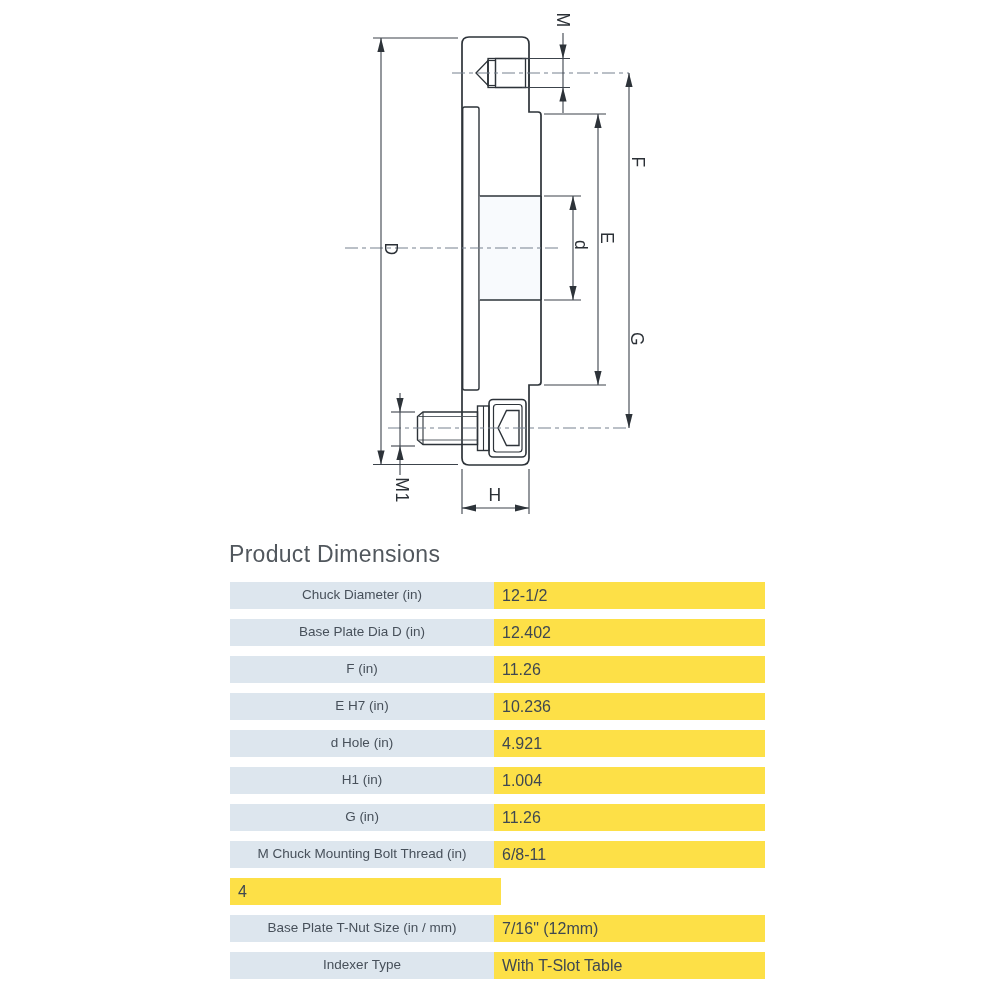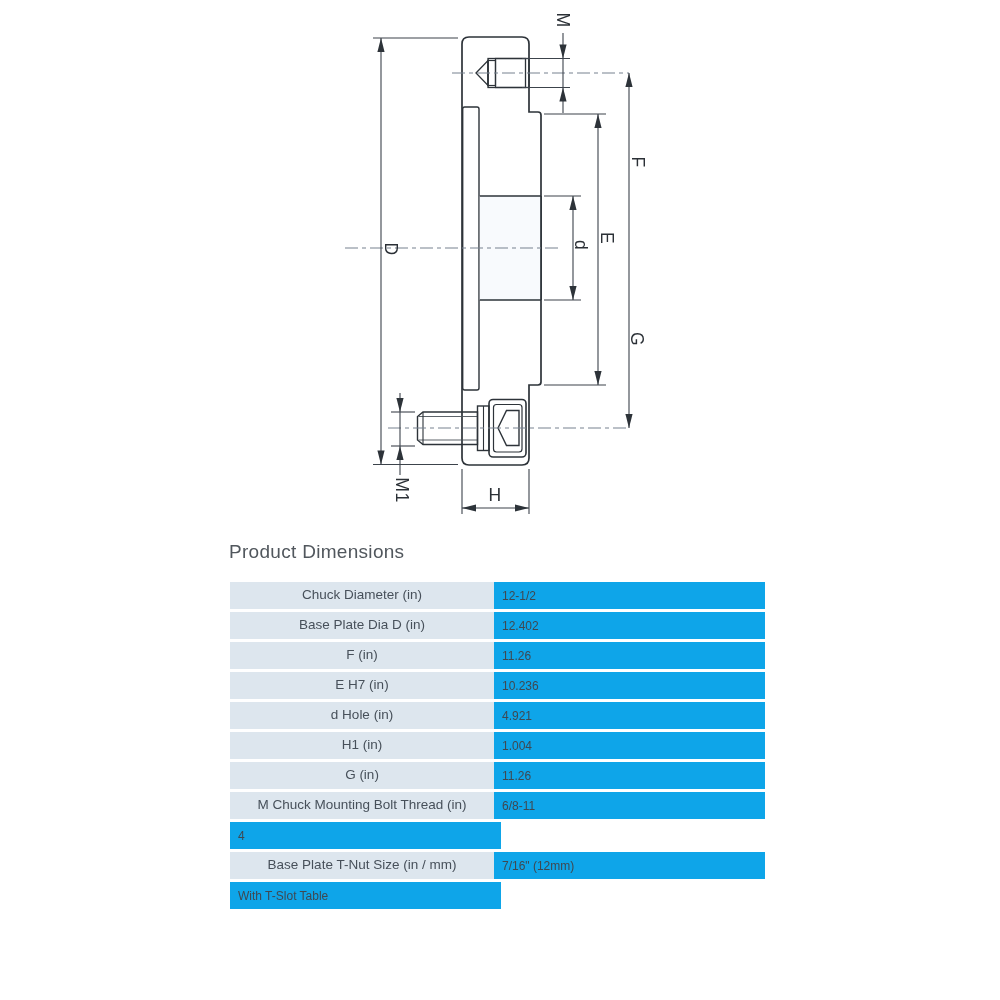--- a/index.html
+++ b/index.html
@@ -1,26 +1,26 @@
 <!DOCTYPE html>
 <html><head>
 <meta charset="utf-8">
 <style>
   html,body{margin:0;padding:0;background:#ffffff;}
   #canvas{position:relative;width:1000px;height:1000px;background:#ffffff;overflow:hidden;
           font-family:"Liberation Sans", sans-serif;}
   #drawing{position:absolute;left:0;top:0;}
   .dimtext{font-family:"Liberation Sans",sans-serif;font-size:17.5px;font-weight:500;fill:#2b3036;letter-spacing:.5px;}
-  #title{position:absolute;left:229px;top:541px;font-size:19px;font-weight:500;color:#51575d;letter-spacing:.3px;}
+  #title{position:absolute;left:229px;top:541px;font-size:23px;font-weight:500;color:#51575d;letter-spacing:.3px;}
   #spec-table{position:absolute;left:230px;top:582px;width:538px;}
-  .trow{display:flex;margin-bottom:3px;}
+  .trow{display:flex;margin-bottom:10px;}
   .tlabel{width:264px;min-height:27px;background:#dde6ee;color:#47505a;font-size:13.5px;
           display:flex;align-items:center;justify-content:center;text-align:center;
           padding:2px 8px;box-sizing:border-box;line-height:1.35;}
-  .tval{width:271px;min-height:27px;background:#0ea5e9;color:#3f4851;font-size:12px;
+  .tval{width:271px;min-height:27px;background:#fde047;color:#3f4851;font-size:16px;
         display:flex;align-items:center;padding:2px 0 2px 8px;box-sizing:border-box;}
   .outline{stroke:#2d3339;fill:none;}
   .dim{stroke:#3c434b;stroke-width:1.1;fill:none;}
   .arrow{fill:#2d3339;stroke:none;}
   .cl{stroke:#77818f;stroke-width:1;fill:none;stroke-dasharray:13 4 4 4;}
   .thin{stroke:#4a5158;stroke-width:.9;fill:none;}
 </style>
 </head>
 <body>
 
@@ -169,17 +169,18 @@
       <div class="tval">6/8-11</div>
     </div>
     <div class="trow">
       <div class="tval">4</div>
     </div>
     <div class="trow">
       <div class="tlabel">Base Plate T-Nut Size (in / mm)</div>
       <div class="tval">7/16" (12mm)</div>
     </div>
     <div class="trow">
+      <div class="tlabel">Indexer Type</div>
       <div class="tval">With T-Slot Table</div>
     </div>
   </div>
 
 </div>
 
 </body></html>

